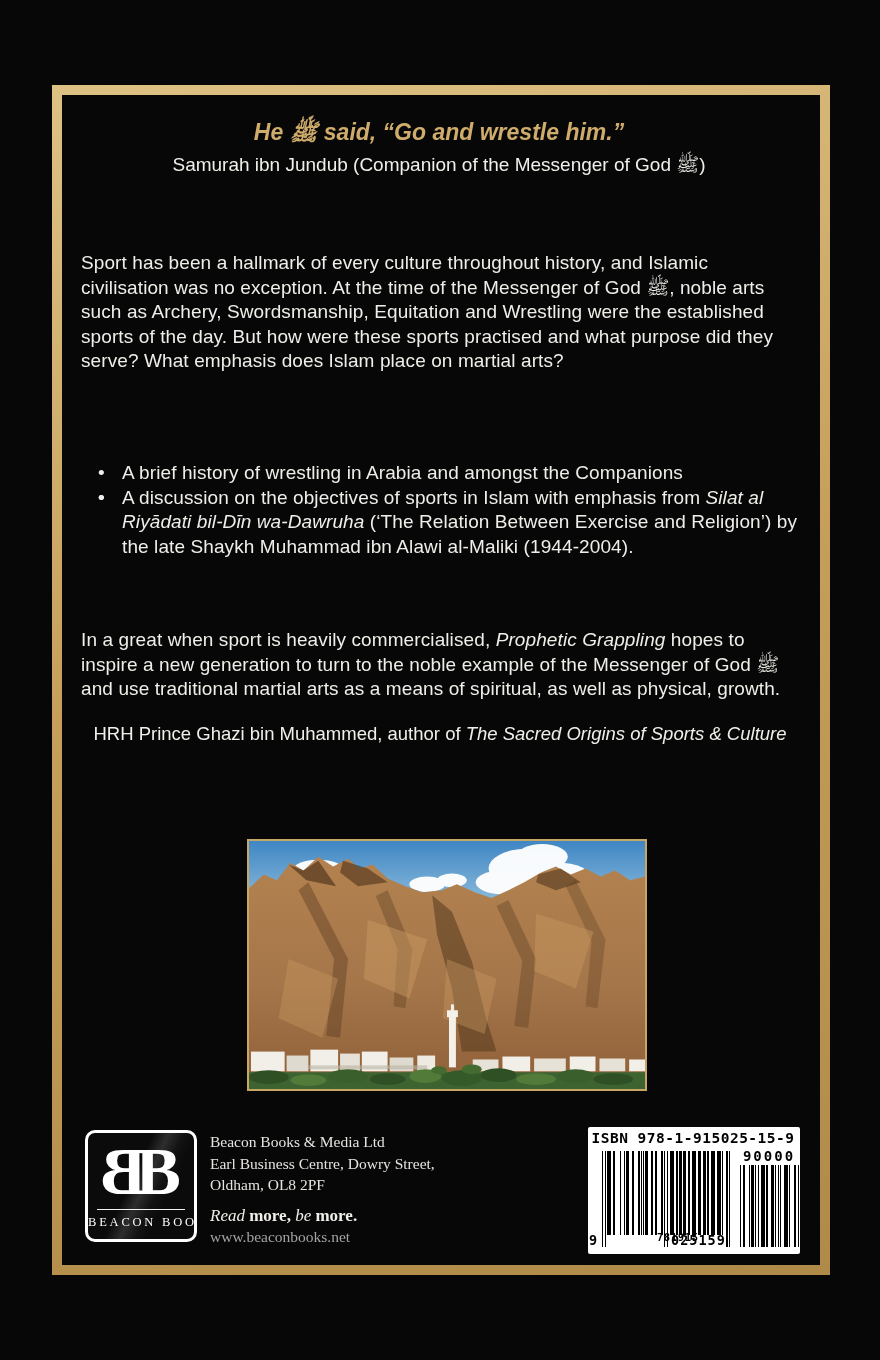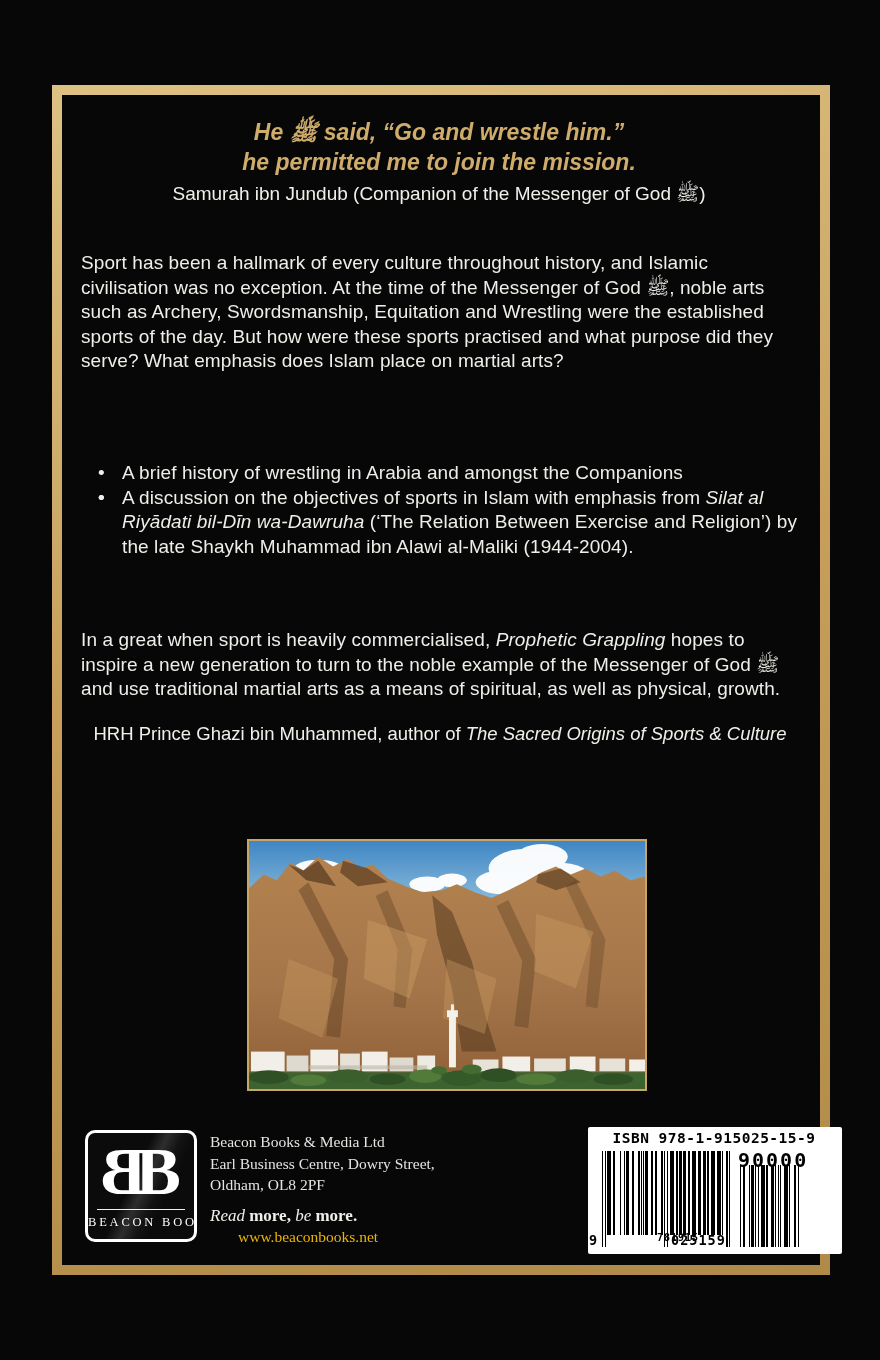--- a/index.html
+++ b/index.html
@@ -41,44 +41,43 @@
         font-family:"Liberation Serif",serif;font-weight:bold;font-size:68px;line-height:68px;color:#fff;}
   .bb-left{display:inline-block;transform:scaleX(-1);margin-right:-11px;}
   .logo-rule{height:1px;background:#fff;margin:4px 9px 0 9px;opacity:.95;}
   .logo-name{margin-top:5px;font-family:"Liberation Serif",serif;font-size:12.5px;letter-spacing:2.8px;
         color:#fff;white-space:nowrap;}
   .address{position:absolute;left:210px;top:1131px;font-family:"Liberation Serif",serif;
         font-size:15.5px;line-height:21.5px;color:#E6E4E0;}
   .tagline{position:absolute;left:210px;top:1206px;font-family:"Liberation Serif",serif;
         font-size:17px;color:#F0EFEA;}
   .website{position:absolute;left:210px;top:1228px;font-family:"Liberation Serif",serif;
-        font-size:15.5px;color:#eab308;margin-left:28px;}
+        font-size:15.5px;color:#a3a3a3;}
   
   .barcode-box{position:absolute;left:588px;top:1127px;width:212px;height:127px;background:#fff;
-        border-radius:2px;color:#000;font-family:"DejaVu Sans Mono",monospace;font-weight:bold;padding-left:42px;}
+        border-radius:2px;color:#000;font-family:"DejaVu Sans Mono",monospace;font-weight:bold;}
   .isbn-label{position:absolute;top:3px;left:0;right:2px;text-align:center;font-size:14.5px;
         letter-spacing:.5px;white-space:nowrap;}
   .bars{position:absolute;}
   .bars .bar{position:absolute;top:0;background:#000;}
   .main-bars{left:14px;top:24px;width:130px;height:96px;}
   .addon-bars{left:152px;top:38px;width:60px;height:82px;}
   .digit-left{position:absolute;left:1px;top:105px;font-size:13.5px;}
   .digit-g1{position:absolute;left:19px;top:105px;width:54px;text-align:center;font-size:10px;letter-spacing:1px;margin-left:44px;}
   .digit-g2{position:absolute;left:83px;top:105px;width:54px;text-align:center;font-size:13.5px;letter-spacing:1px;}
-  .addon-label{position:absolute;left:150px;top:21px;width:62px;text-align:center;font-size:20px;letter-spacing:2px;}
+  .addon-label{position:absolute;left:150px;top:21px;width:62px;text-align:center;font-size:14px;letter-spacing:2px;}
 </style>
 </head>
 <body>
 
 <div class="cover">
   <div class="gold-frame"></div>
 
   <section class="quote-block">
     <div class="quote-line">He ﷺ said, “Go and wrestle him.”</div>
-    <div class="quote-line">he permitted me to join the mission.</div>
     <div class="quote-attrib">Samurah ibn Jundub (Companion of the Messenger of God ﷺ)</div>
   </section>
 
   <p class="para p1">Sport has been a hallmark of every culture throughout history, and Islamic civilisation was no exception. At the time of the Messenger of God ﷺ, noble arts such as Archery, Swordsmanship, Equitation and Wrestling were the established sports of the day. But how were these sports practised and what purpose did they serve? What emphasis does Islam place on martial arts?</p>
 
   <ul class="bullets">
     <li>
       <span class="marker">•</span>
       <span><span>A brief history of wrestling in Arabia and amongst the Companions</span></span>
     </li>

